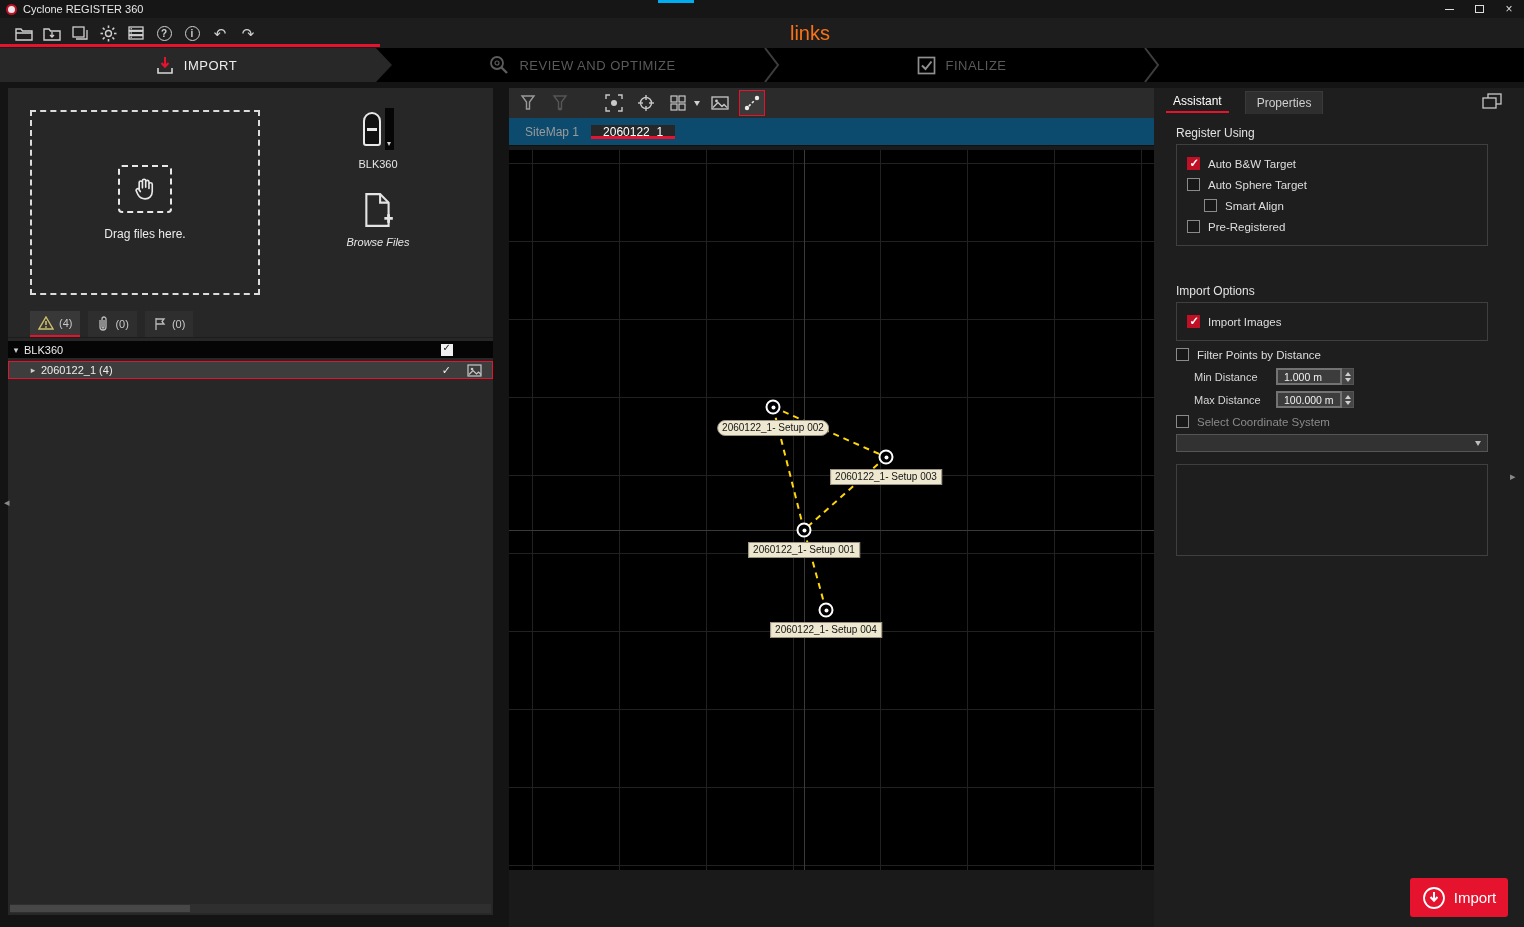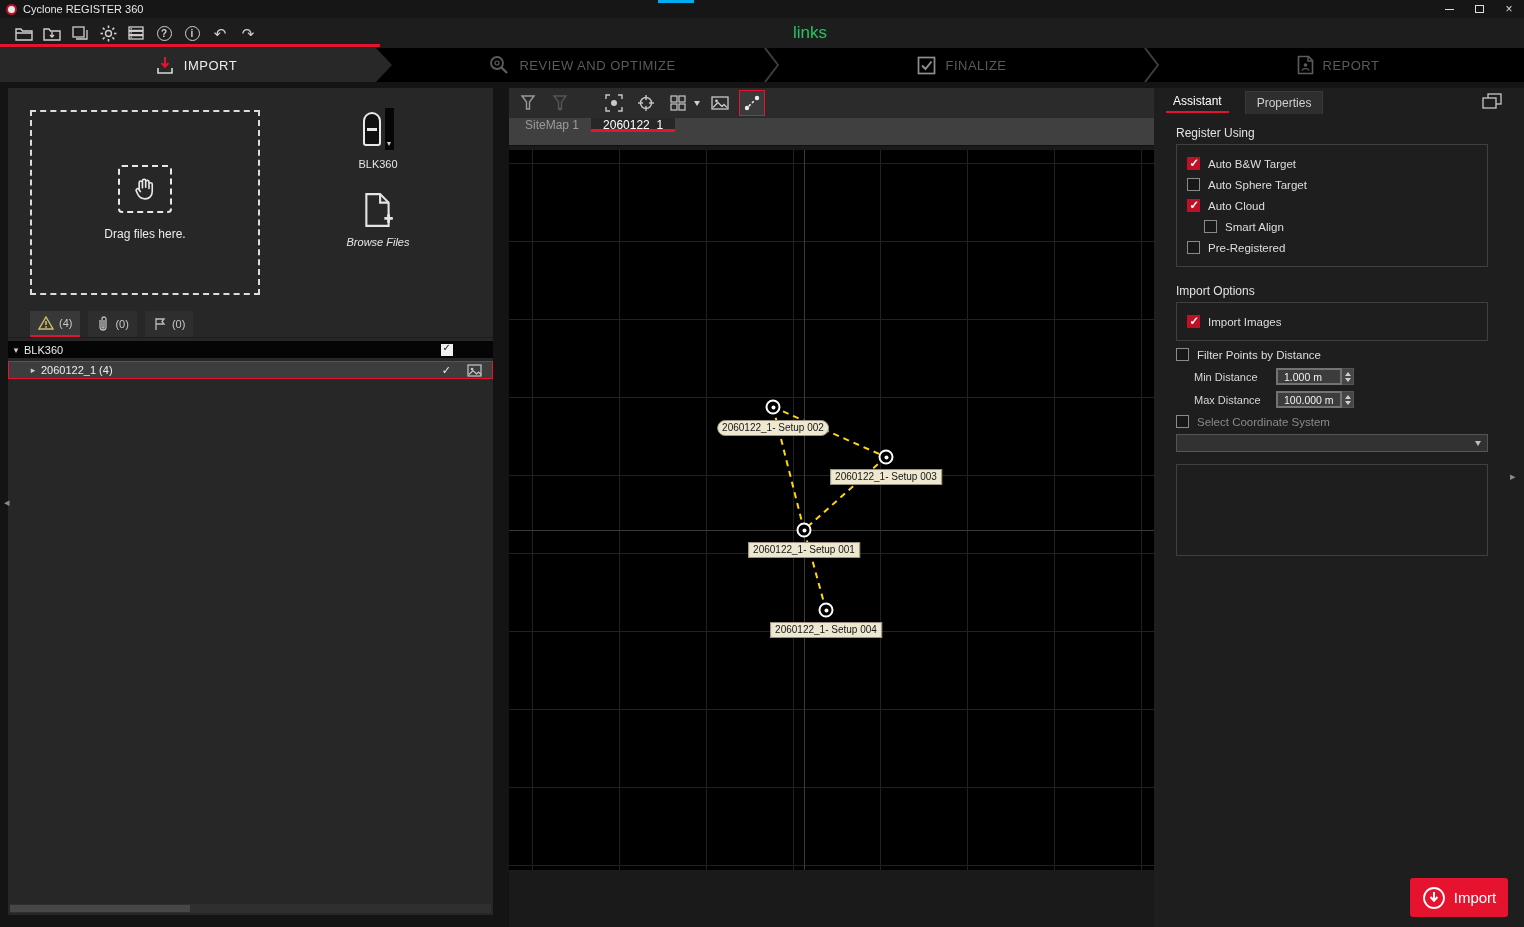--- a/index.html
+++ b/index.html
@@ -15,21 +15,21 @@
   .win-controls { position:absolute; right:0; top:0; height:18px; display:flex; }
   .win-btn { width:30px; height:18px; display:flex; align-items:center; justify-content:center; color:#ddd; font-size:12px; cursor:default; }
   .min-glyph { width:9px; height:1px; background:#ddd; display:block; }
   .max-glyph { width:9px; height:8px; border:1px solid #ddd; display:block; }
 
   
   .menubar { position:absolute; left:0; top:18px; width:1524px; height:30px; background:#1d1d1d; display:flex; align-items:center; padding-left:10px; }
   .mb-icon { width:28px; height:26px; display:flex; align-items:center; justify-content:center; color:#cfcfcf; }
   .glyph-circle { width:15px; height:15px; border:1.4px solid #cfcfcf; border-radius:50%; display:flex; align-items:center; justify-content:center; font-size:10px; color:#cfcfcf; font-weight:bold; }
   .glyph-arrow { font-size:15px; color:#cfcfcf; line-height:1; }
-  .project-name { position:absolute; left:0; right:0; top:0; height:30px; line-height:30px; text-align:center; padding-left:96px; font-size:17px; color:#22c55e; pointer-events:none; }
+  .project-name { position:absolute; left:0; right:0; top:0; height:30px; line-height:30px; text-align:center; padding-left:96px; font-size:20px; color:#f97316; pointer-events:none; }
   .progress-line { position:absolute; left:0; top:26px; width:380px; height:3px; background:#e5132d; }
 
   
   .workflow { position:absolute; left:0; top:48px; width:1524px; height:34px; background:#000; }
   .wf-step { position:absolute; top:0; height:34px; display:flex; align-items:center; justify-content:center; gap:9px; font-size:13px; letter-spacing:0.5px; color:#5a5a5a; cursor:default; }
   .wf-step.active { background:#282828; color:#ededed; clip-path:polygon(0 0, calc(100% - 16px) 0, 100% 50%, calc(100% - 16px) 100%, 0 100%); }
   .wf-sep { position:absolute; top:0; }
 
   
   .main { position:absolute; left:0; top:82px; width:1524px; height:845px; background:#141414; }
@@ -64,21 +64,21 @@
   .lp-scroll-thumb { position:absolute; left:0; top:1px; width:180px; height:7px; background:#474747; }
 
   
   .center-panel { position:absolute; left:509px; top:6px; width:645px; height:839px; background:#1a1a1a; }
   .c-toolbar { position:absolute; left:0; top:0; width:645px; height:30px; background:#2b2b2b; display:flex; align-items:center; }
   .tool-btn { width:26px; height:26px; display:flex; align-items:center; justify-content:center; margin-left:6px; border:1px solid transparent; }
   .tool-btn.gap { margin-left:28px; }
   .tool-btn.active { background:#3a3a3a; border:1px solid #e5132d; }
   .tool-dd { width:9px; height:26px; display:flex; align-items:center; justify-content:center; margin-left:1px; }
   .dd-tri { border-left:3.5px solid transparent; border-right:3.5px solid transparent; border-top:5px solid #cfcfcf; }
-  .c-tabbar { position:absolute; left:0; top:30px; width:645px; height:28px; background:#404040; display:flex; align-items:flex-start; padding-left:4px; border-bottom:1px solid #101010; }
+  .c-tabbar { position:absolute; left:0; top:30px; width:645px; height:28px; background:#0c4a6e; display:flex; align-items:center; padding-left:4px; border-bottom:1px solid #101010; }
   .c-tab { display:flex; align-items:center; padding:0 12px; font-size:12px; color:#9a9a9a; position:relative; }
   .c-tab.active { color:#fff; background:#272727; }
   .c-tab.active::after { content:""; position:absolute; left:0; right:0; bottom:0; height:3px; background:#e5132d; }
   .canvas { position:absolute; left:0; top:62px; width:645px; height:720px; background:#000;
             background-image:linear-gradient(to right, #212121 1px, transparent 1px), linear-gradient(to bottom, #212121 1px, transparent 1px);
             background-size:87px 78px; background-position:23px 13px; overflow:hidden; }
   .axis-v { position:absolute; left:295px; top:0; width:1px; height:720px; background:#3a3a3a; }
   .axis-h { position:absolute; left:0; top:380px; width:645px; height:1px; background:#3a3a3a; }
   .links-svg { position:absolute; left:0; top:0; width:645px; height:720px; }
   .link-line { stroke:#ffd60a; stroke-width:2; stroke-dasharray:6 5; }
@@ -218,29 +218,20 @@
       </svg>
     <span>REVIEW AND OPTIMIZE</span>
   </div>
   <div class="wf-step" style="left:772px; width:380px;">
     <svg width="19" height="19" viewBox="0 0 19 19">
         <rect x="1.5" y="1.5" width="16" height="16" fill="none" stroke="#8f8f8f" stroke-width="1.7"></rect>
         <path d="M5 9.5 L8.5 13 L14.5 5.5" fill="none" stroke="#8f8f8f" stroke-width="2"></path>
       </svg>
     <span>FINALIZE</span>
   </div>
-  <div class="wf-step" style="left:1152px; width:372px;">
-    <svg width="17" height="20" viewBox="0 0 17 20">
-        <path d="M1.5 1.5 h10 l4 4 v13 h-14 z" fill="none" stroke="#5c5c5c" stroke-width="1.6"></path>
-        <path d="M11 1.5 v4.5 h4.5" fill="none" stroke="#5c5c5c" stroke-width="1.4"></path>
-        <circle cx="8.5" cy="10" r="1.8" fill="#5c5c5c"></circle>
-        <path d="M5 15.5 c1-2.5 6-2.5 7 0" fill="none" stroke="#5c5c5c" stroke-width="1.4"></path>
-      </svg>
-    <span>REPORT</span>
-  </div>
   <svg class="wf-sep" style="left:764px;" width="16" height="34">
       <polyline points="1,0 14,17 1,34" fill="none" stroke="#3d3d3d" stroke-width="2"></polyline>
     </svg>
   <svg class="wf-sep" style="left:1144px;" width="16" height="34">
       <polyline points="1,0 14,17 1,34" fill="none" stroke="#3d3d3d" stroke-width="2"></polyline>
     </svg>
 </div>
 
 <div class="main">
 
@@ -425,24 +416,20 @@
 
     <div class="group-box" style="top:56px;">
       <div class="opt-row">
         <span class="cb checked"></span>
         <span>Auto B&amp;W Target</span>
       </div>
       <div class="opt-row">
         <span class="cb"></span>
         <span>Auto Sphere Target</span>
       </div>
-      <div class="opt-row">
-        <span class="cb checked"></span>
-        <span>Auto Cloud</span>
-      </div>
       <div class="opt-row indent">
         <span class="cb"></span>
         <span>Smart Align</span>
       </div>
       <div class="opt-row">
         <span class="cb"></span>
         <span>Pre-Registered</span>
       </div>
     </div>
 

